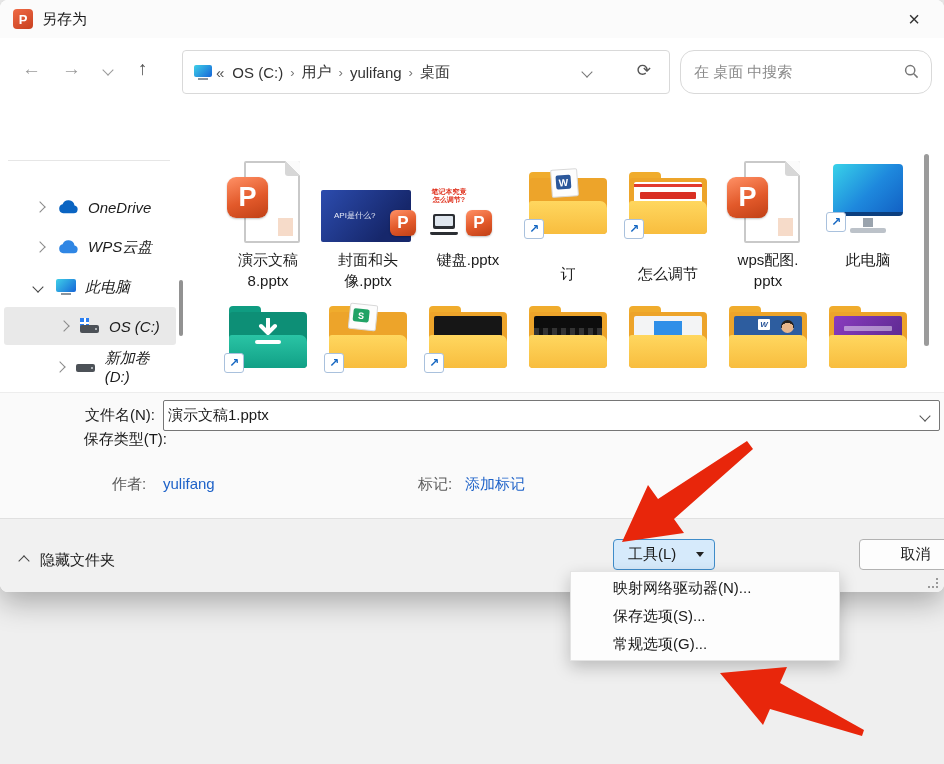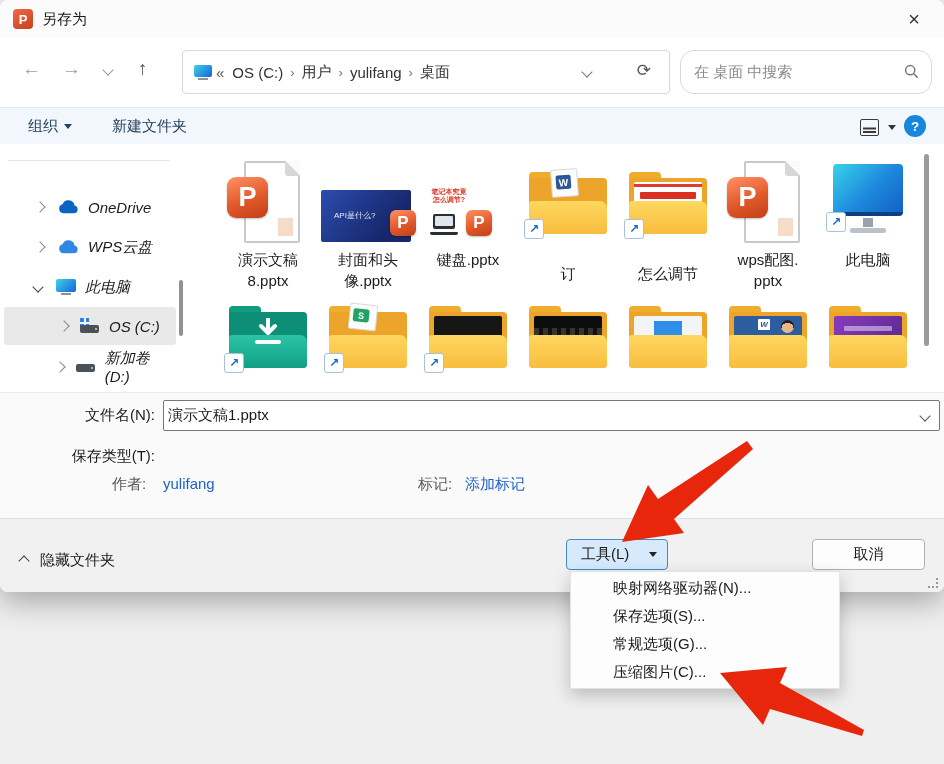--- a/index.html
+++ b/index.html
@@ -132,21 +132,21 @@
   
   .fieldsarea{position:absolute;left:0;top:392px;width:100%;height:126px;background:#fafafa;border-top:1px solid #ededed;}
   .flab{position:absolute;left:0;width:155px;text-align:right;font-size:15px;color:#1b1b1b;}
   .fbox{position:absolute;left:163px;width:775px;height:29px;background:#fff;font-size:15px;display:flex;align-items:center;}
   .fbox .val{margin-left:4px;}
   .fbox .chev{position:absolute;right:10px;color:#555;}
   .bluelink{color:#1e62c8;}
   .graylab{color:#5a5a5a;}
   
   .footer{position:absolute;left:0;top:518px;width:100%;height:74px;background:#f1f1f1;border-top:1px solid #e0e0e0;}
-  .btn{position:absolute;top:20px;height:31px;border-radius:4px;font-size:15px;display:flex;align-items:center;justify-content:center;box-sizing:border-box;}
+  .btn{position:absolute;top:20px;height:31px;border-radius:4px;font-size:15px;display:flex;align-items:center;justify-content:center;box-sizing:border-box;margin-left:47px;}
   .btn.tools{left:566px;width:102px;background:#d6eafb;border:1px solid #3f8cc9;justify-content:space-between;padding:0 10px 0 14px;}
   .btn.save{left:683px;width:112px;background:#fdfdfd;border:1px solid #5a9fd4;}
   .btn.cancel{left:812px;width:113px;background:#fdfdfd;border:1px solid #b2b2b2;}
   .grip{position:absolute;right:6px;bottom:5px;width:10px;height:10px;}
   .grip::after{content:"";position:absolute;right:0;bottom:0;width:2px;height:2px;background:#9a9a9a;
                box-shadow:-4px 0 0 #9a9a9a,0 -4px 0 #9a9a9a,-4px -4px 0 transparent,-8px 0 0 #9a9a9a,0 -8px 0 #9a9a9a;}
   
   .menu{position:absolute;left:570px;top:571px;width:268px;background:#fdfdfd;border:1px solid #e4e4e4;
         box-shadow:0 6px 16px rgba(0,0,0,.22);z-index:30;padding:2px 0;}
   .mitem{height:28px;display:flex;align-items:center;padding-left:42px;font-size:15px;color:#1a1a1a;}
@@ -189,32 +189,20 @@
 
     <div class="searchbox">
       <span style="margin-left:13px;">在 桌面 中搜索</span>
       <svg class="a" style="right:12px;top:13px;" width="15" height="15" viewBox="0 0 15 15">
         <circle cx="6.2" cy="6.2" r="4.6" fill="none" stroke="#777" stroke-width="1.5"></circle>
         <line x1="9.8" y1="9.8" x2="13.6" y2="13.6" stroke="#777" stroke-width="1.5"></line>
       </svg>
     </div>
   </div>
 
-  <div class="toolstrip">
-    <span style="margin-left:28px;display:flex;align-items:center;">
-      <span>组织</span>
-        <i class="tcaret"></i>
-    </span>
-    <span style="margin-left:40px;">新建文件夹</span>
-    <span class="a" style="left:860px;top:11px;display:flex;align-items:center;gap:9px;">
-      <i class="viewsicon"></i>
-      <i class="vcaret"></i>
-    </span>
-    <span class="a helpbtn" style="left:904px;top:7px;">?</span>
-  </div>
 
   <div class="sidebar">
     <div class="a" style="left:8px;top:16px;width:162px;height:1px;background:#e6e6e6;"></div>
 
     <div class="sitem" style="top:44px;">
       <span class="cv right" style="margin:0 14px 0 36px;color:#8a8a8a;"></span>
       <svg class="scloud" viewBox="0 0 21 14">
         <path d="M5.2 13.3 h10.6 a4 4 0 0 0 .7-7.9 A6.2 6.2 0 0 0 4.6 4.3 4.6 4.6 0 0 0 5.2 13.3 z" fill="#0a64c2"></path>
       </svg>
       <span>OneDrive</span>
@@ -461,21 +449,21 @@
       </div>
     </div>
   </div>
 
   <div class="fieldsarea">
     <div class="flab" style="top:13px;">文件名(N):</div>
     <div class="fbox" style="top:7px;border:1px solid #767676;border-radius:2px;">
       <span class="val">演示文稿1.pptx</span>
       <span class="chev cv down"></span>
     </div>
-    <div class="flab" style="top:54px;">保存类型(T):</div>
+    <div class="flab" style="top:37px;padding-left:12px;">保存类型(T):</div>
     <span class="a graylab" style="left:112px;top:82px;font-size:15px;">作者:</span>
     <span class="a bluelink" style="left:163px;top:82px;font-size:15px;">yulifang</span>
     <span class="a graylab" style="left:418px;top:82px;font-size:15px;">标记:</span>
     <span class="a bluelink" style="left:465px;top:82px;font-size:15px;">添加标记</span>
   </div>
 
   <div class="footer">
     <span class="a" style="left:20px;top:32px;display:flex;align-items:center;gap:12px;font-size:15px;">
       <i class="cv up" style="color:#444;"></i>
       <span>隐藏文件夹</span>
@@ -494,21 +482,18 @@
 <div class="menu">
   <div class="mitem">
       <span>映射网络驱动器(N)...</span>
     </div>
   <div class="mitem">
       <span>保存选项(S)...</span>
     </div>
   <div class="mitem">
       <span>常规选项(G)...</span>
     </div>
-  <div class="mitem">
-      <span>压缩图片(C)...</span>
-    </div>
 </div>
 
 <svg class="arrows" viewBox="0 0 944 764">
   <polygon points="622,542 648,485 658,499 747,441 753,449 674,519 684,533" fill="#e8260b"></polygon>
   <polygon points="720,673 787,667 780,683 864,730 862,736 770,709 763,725" fill="#e8260b"></polygon>
 </svg>
 
 </body></html>

